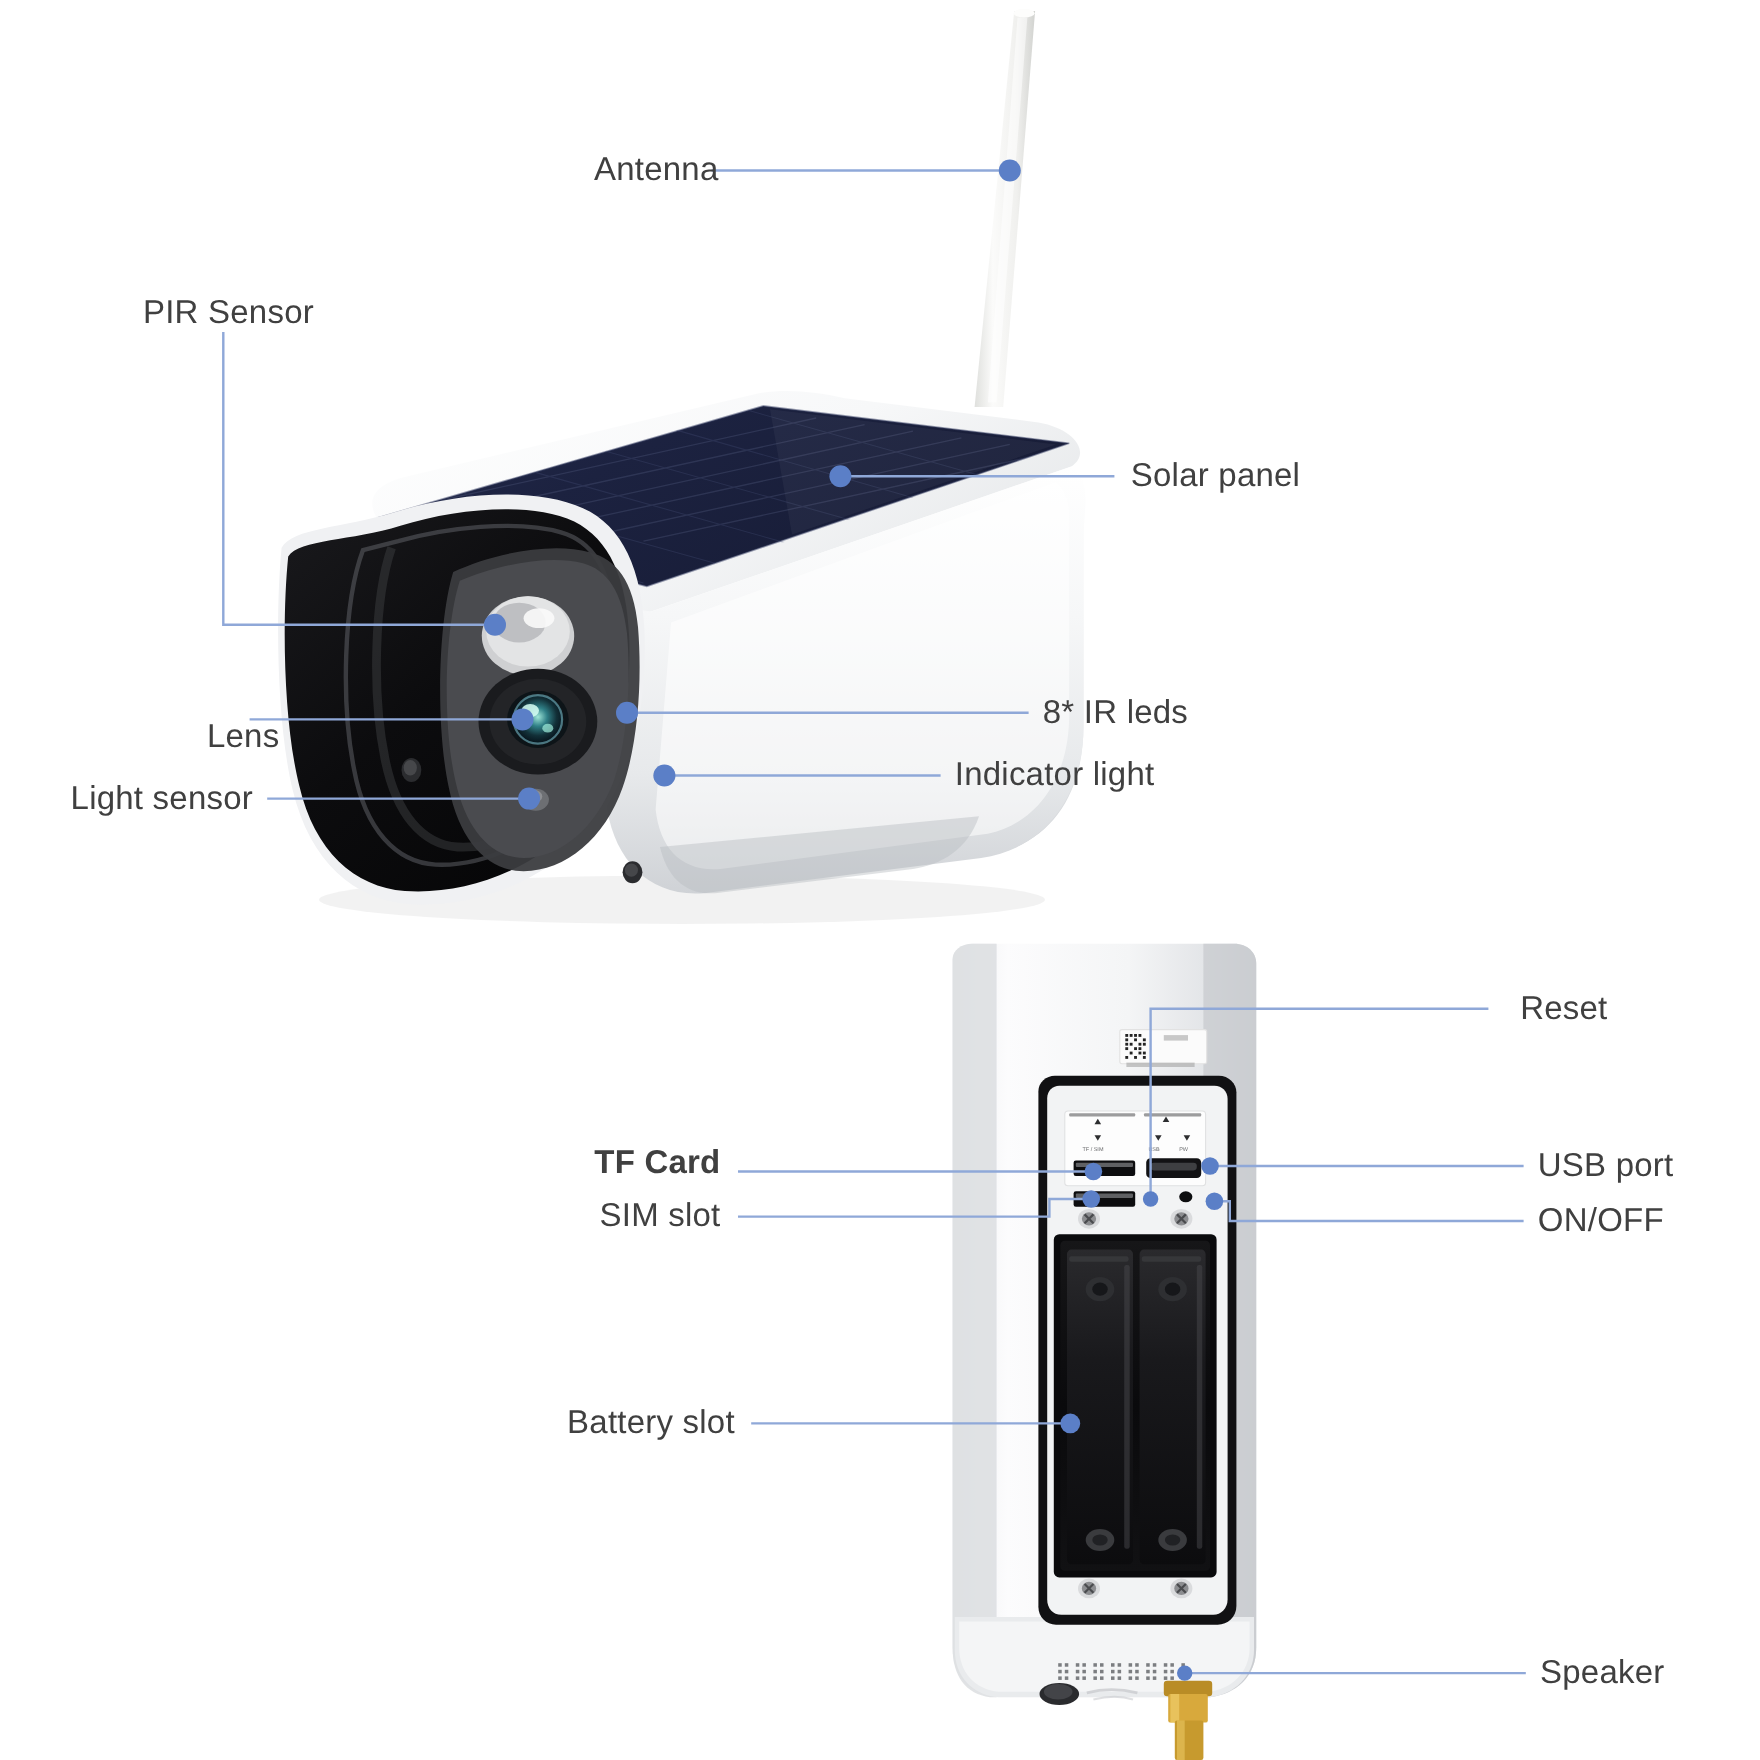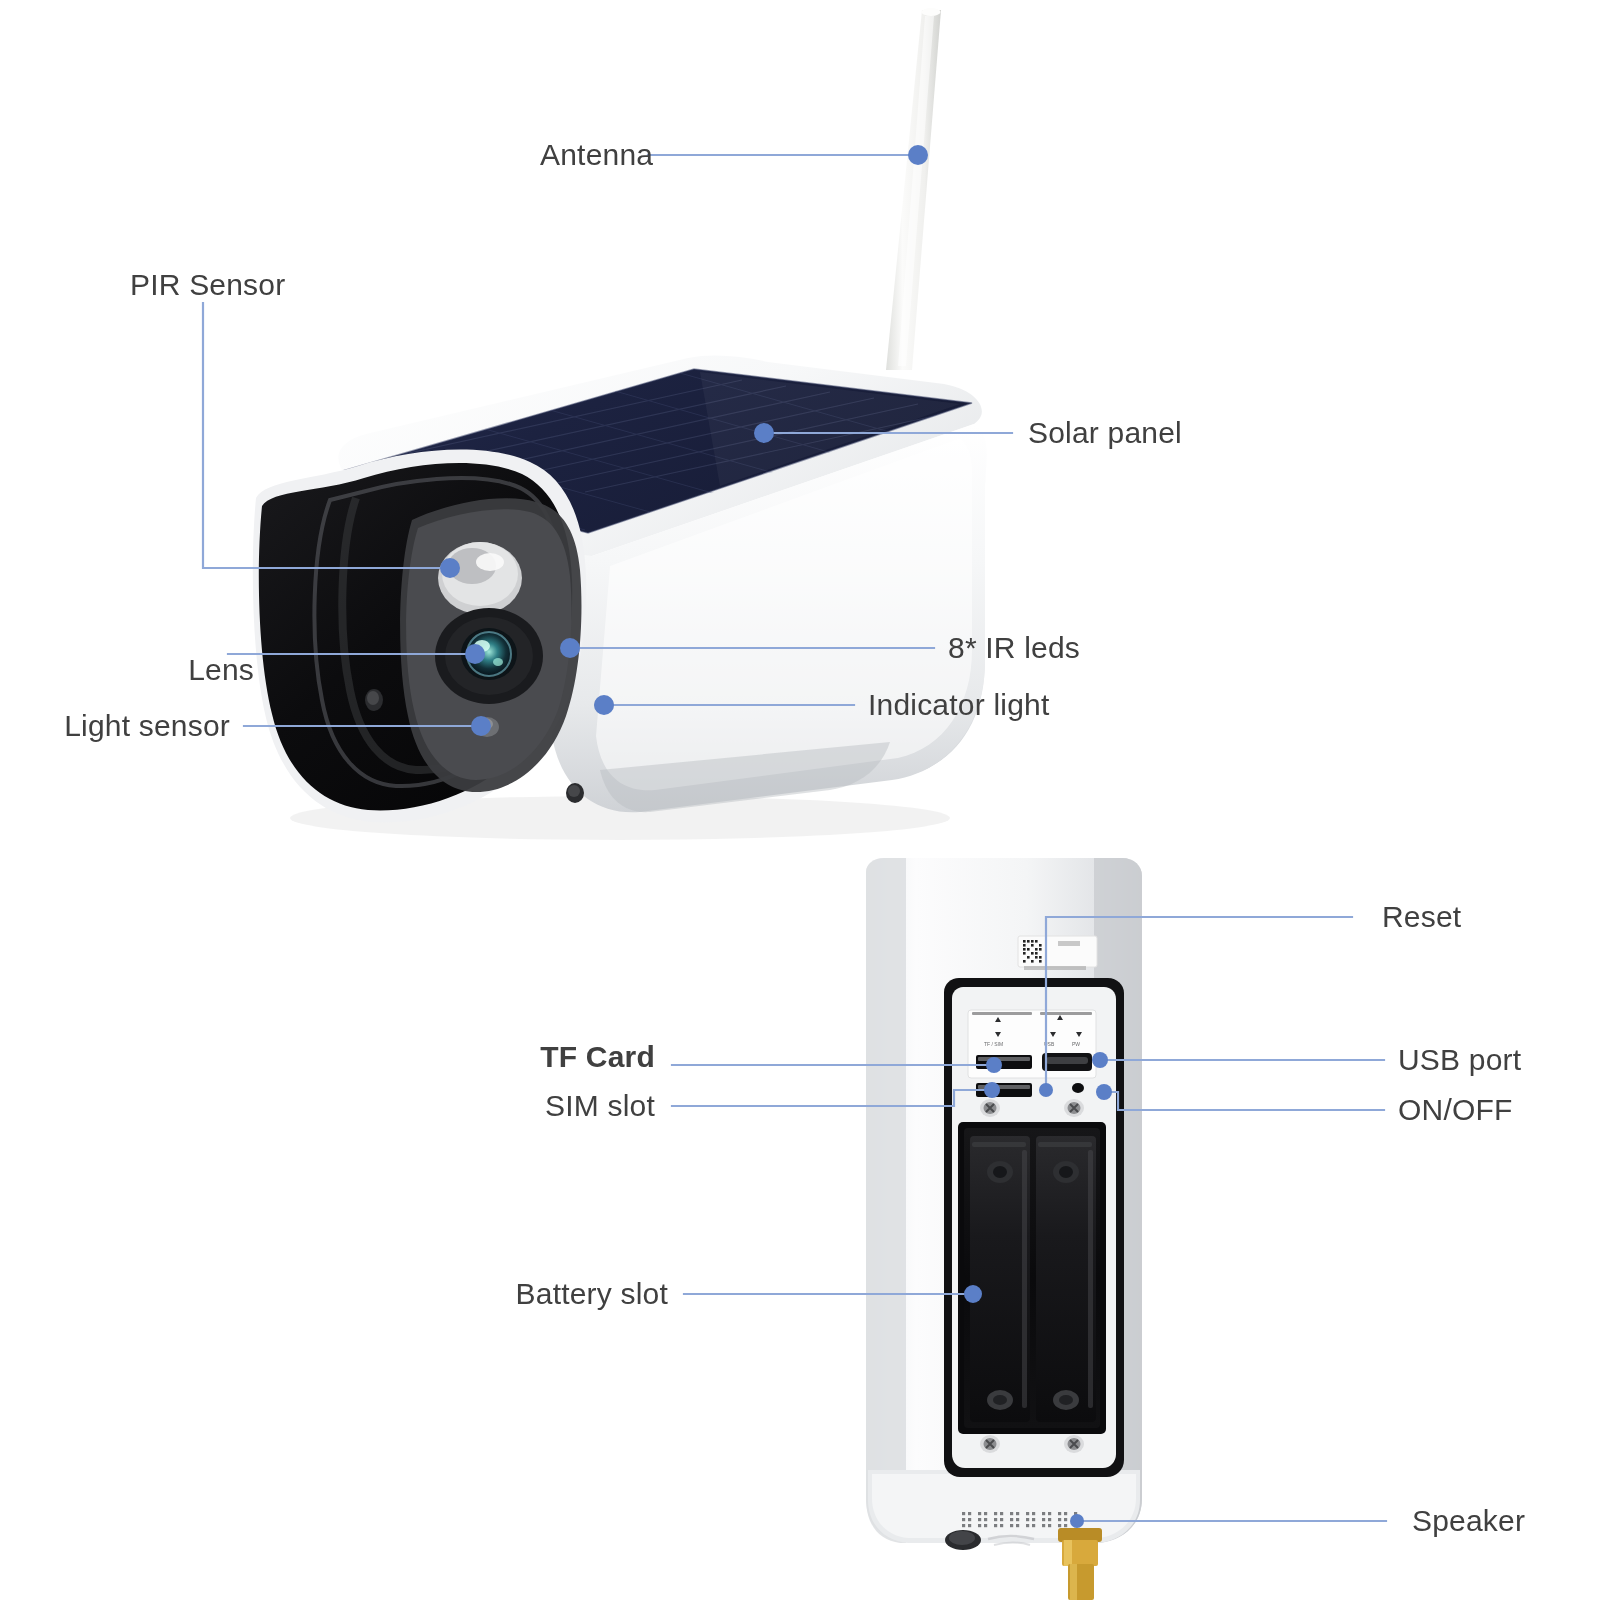--- a/index.html
+++ b/index.html
@@ -478,15 +478,15 @@
   <div class="callout-label lbl-left" style="left:655px; top:1057px;font-weight:bold;">TF Card</div>
 
   <div class="callout-label lbl-right" style="left:1398px; top:1060px;">USB port</div>
 
   <div class="callout-label lbl-left" style="left:655px; top:1106px;">SIM slot</div>
 
   <div class="callout-label lbl-right" style="left:1398px; top:1110px;">ON/OFF</div>
 
   <div class="callout-label lbl-left" style="left:668px; top:1294px;">Battery slot</div>
 
-  <div class="callout-label lbl-right" style="left:1400px; top:1521px;margin-left:12px;">Speaker</div>
+  <div class="callout-label lbl-right" style="left:1400px; top:1521px;">Speaker</div>
 
 </div>
 
 </body></html>

